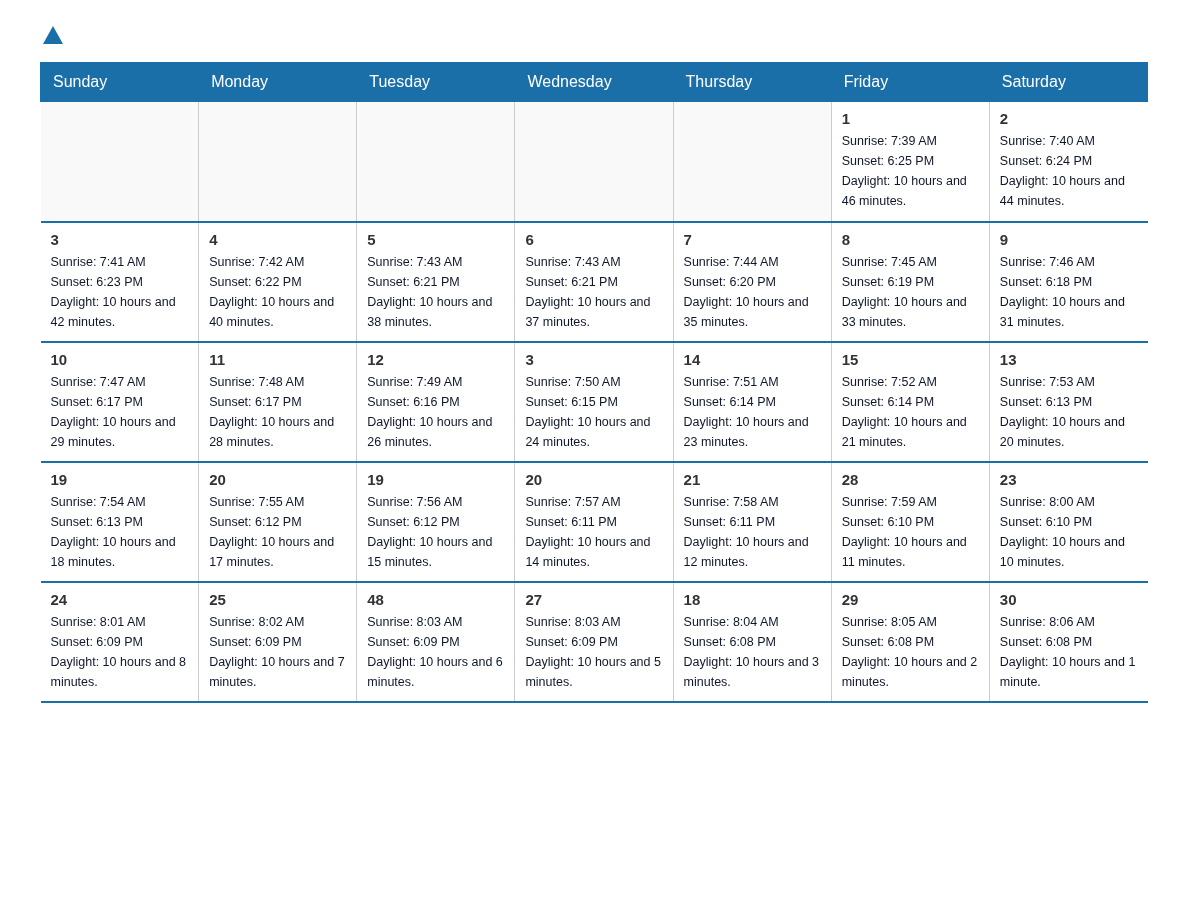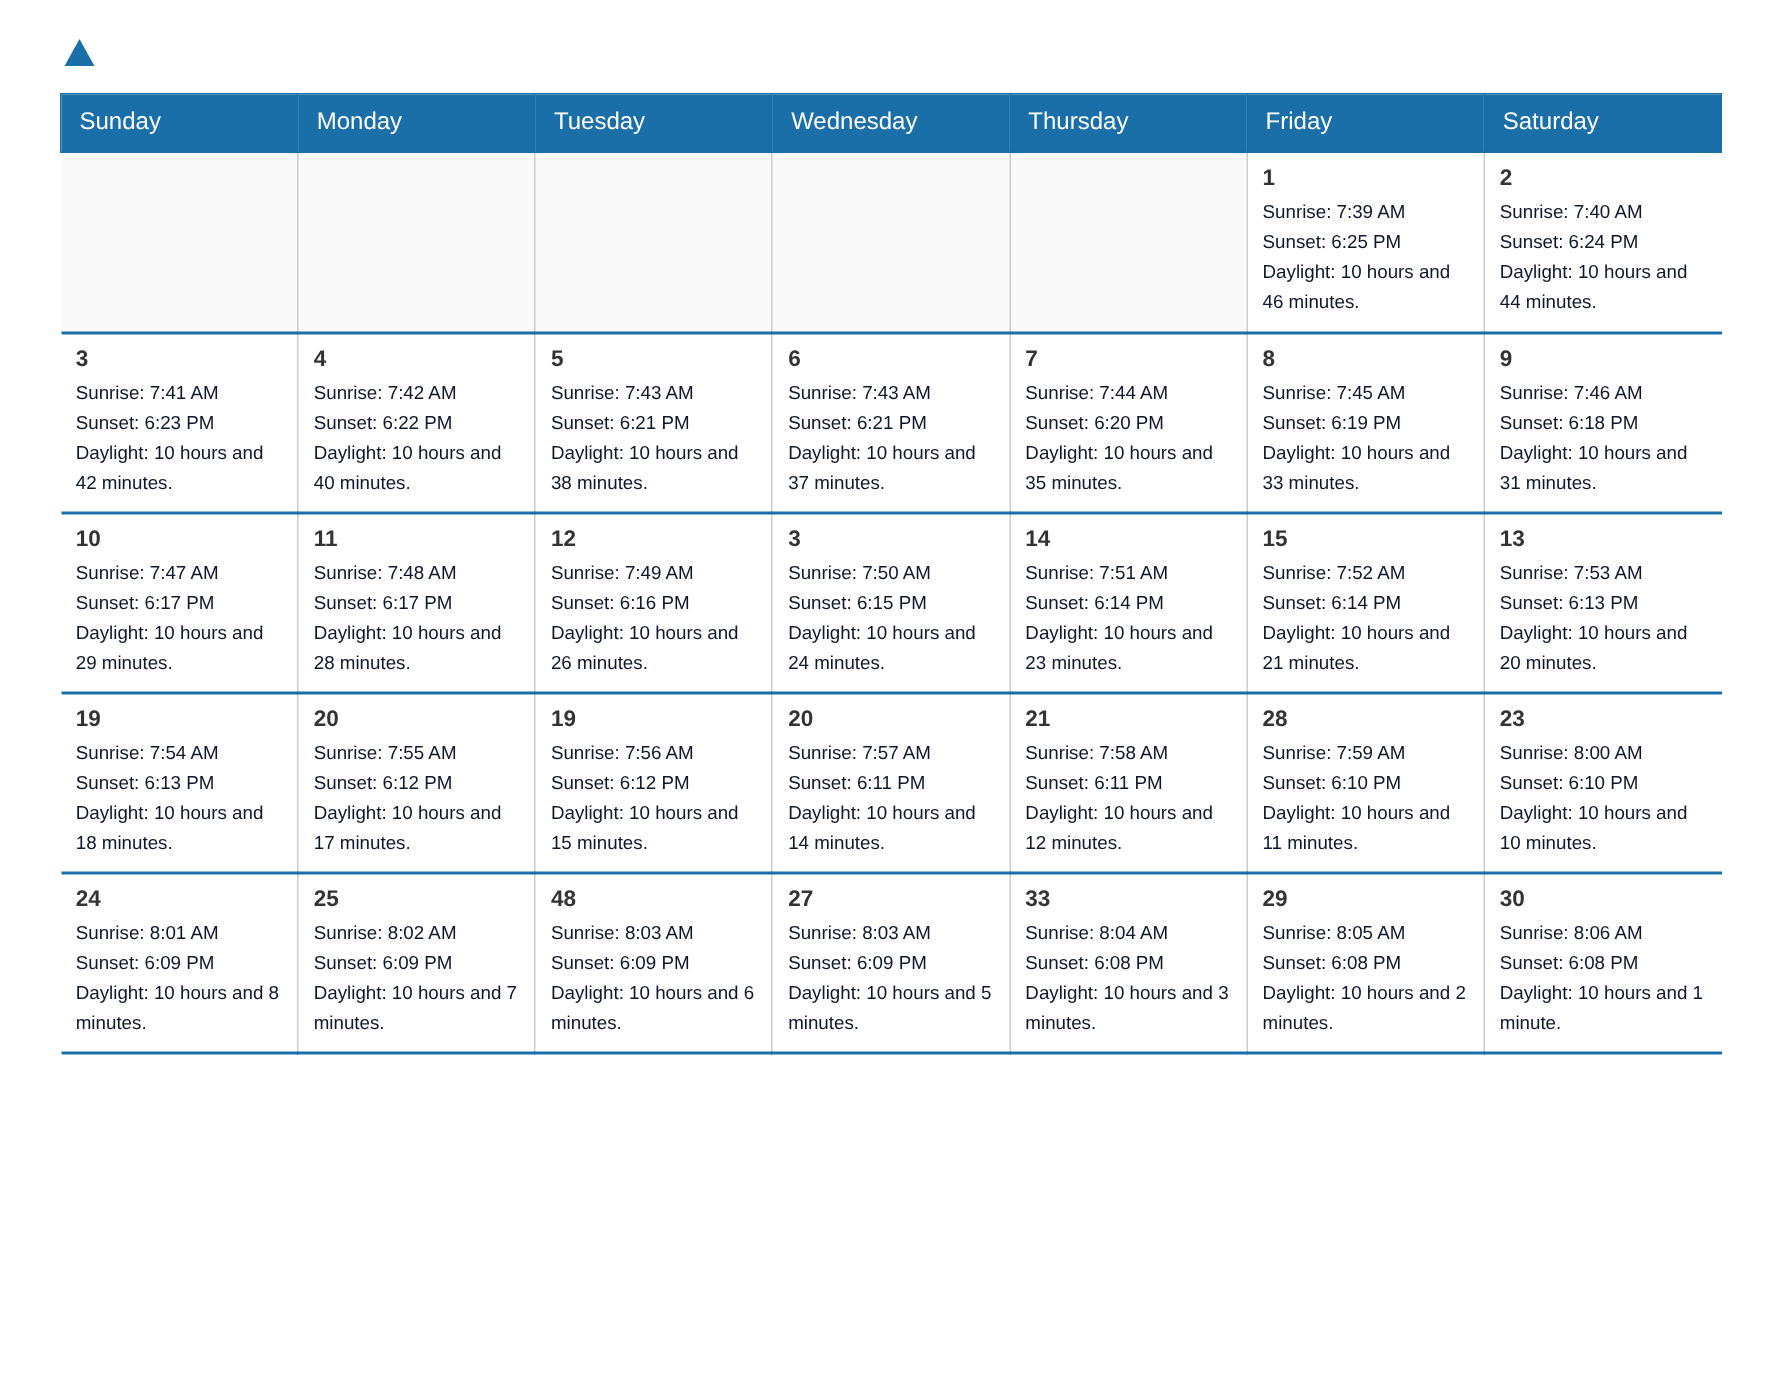--- a/index.html
+++ b/index.html
@@ -247,21 +247,21 @@
         </td>
         <td>
           <span class="day-number">48</span>
           <div class="day-info">Sunrise: 8:03 AM<br>Sunset: 6:09 PM<br>Daylight: 10 hours and 6 minutes.</div>
         </td>
         <td>
           <span class="day-number">27</span>
           <div class="day-info">Sunrise: 8:03 AM<br>Sunset: 6:09 PM<br>Daylight: 10 hours and 5 minutes.</div>
         </td>
         <td>
-          <span class="day-number">33</span>
+          <span class="day-number">18</span>
           <div class="day-info">Sunrise: 8:04 AM<br>Sunset: 6:08 PM<br>Daylight: 10 hours and 3 minutes.</div>
         </td>
         <td>
           <span class="day-number">29</span>
           <div class="day-info">Sunrise: 8:05 AM<br>Sunset: 6:08 PM<br>Daylight: 10 hours and 2 minutes.</div>
         </td>
         <td>
           <span class="day-number">30</span>
           <div class="day-info">Sunrise: 8:06 AM<br>Sunset: 6:08 PM<br>Daylight: 10 hours and 1 minute.</div>
         </td>

